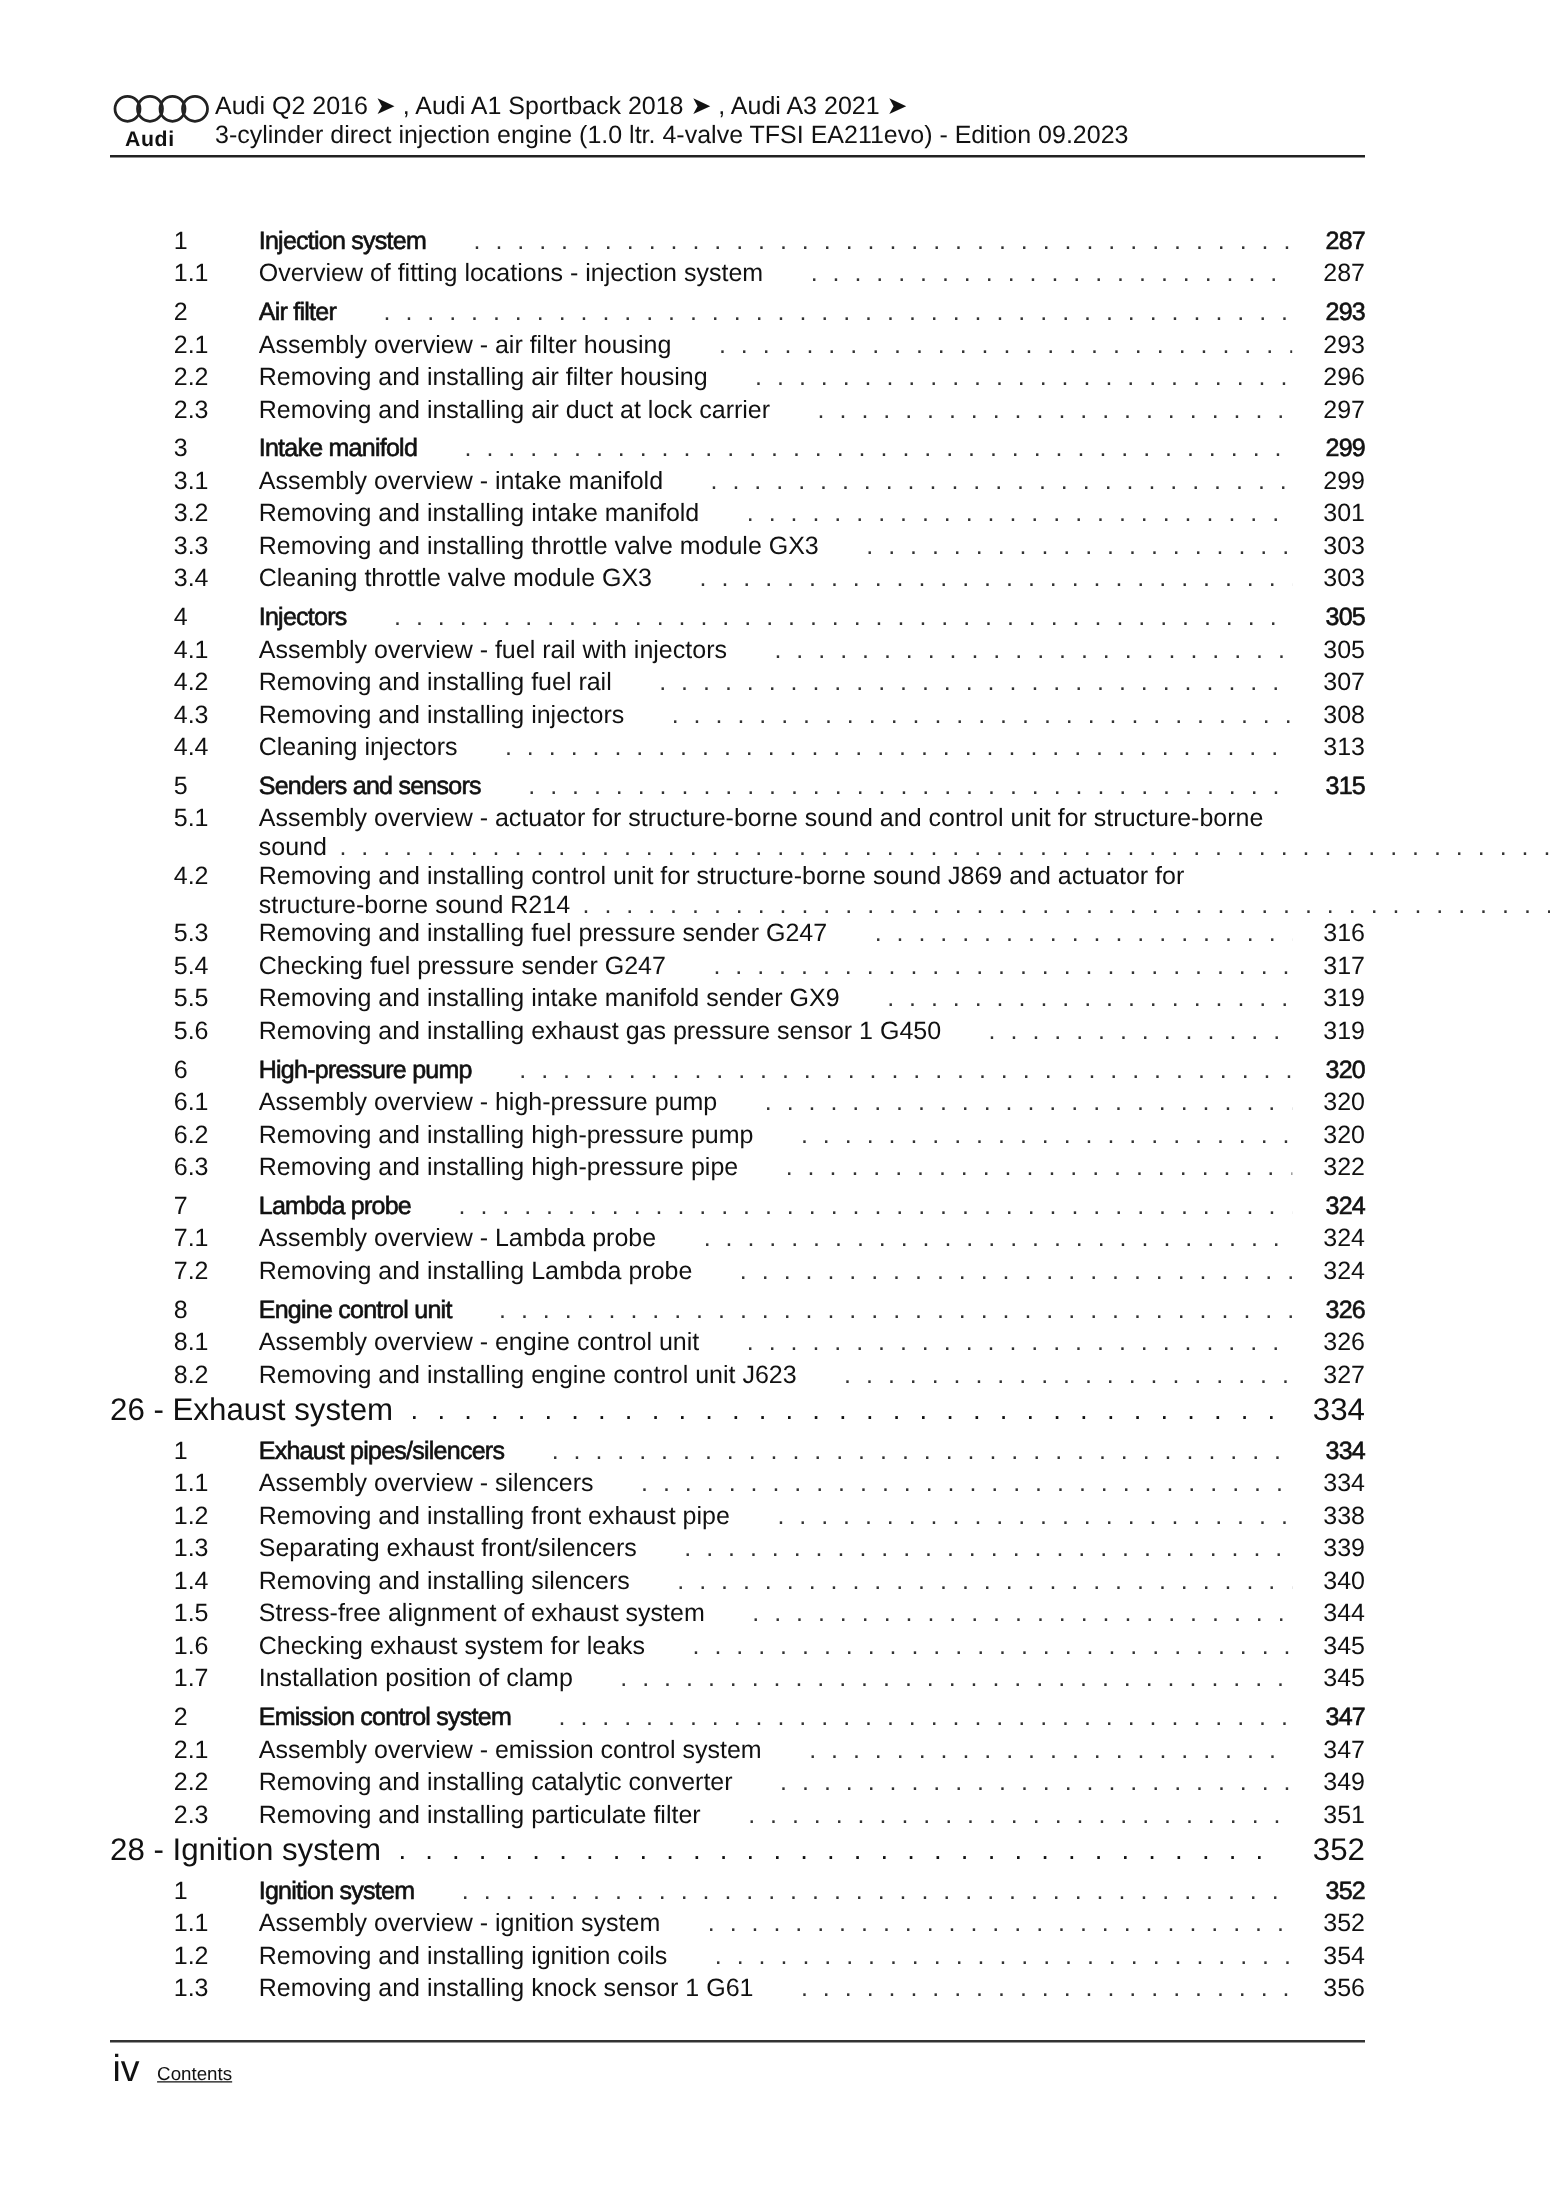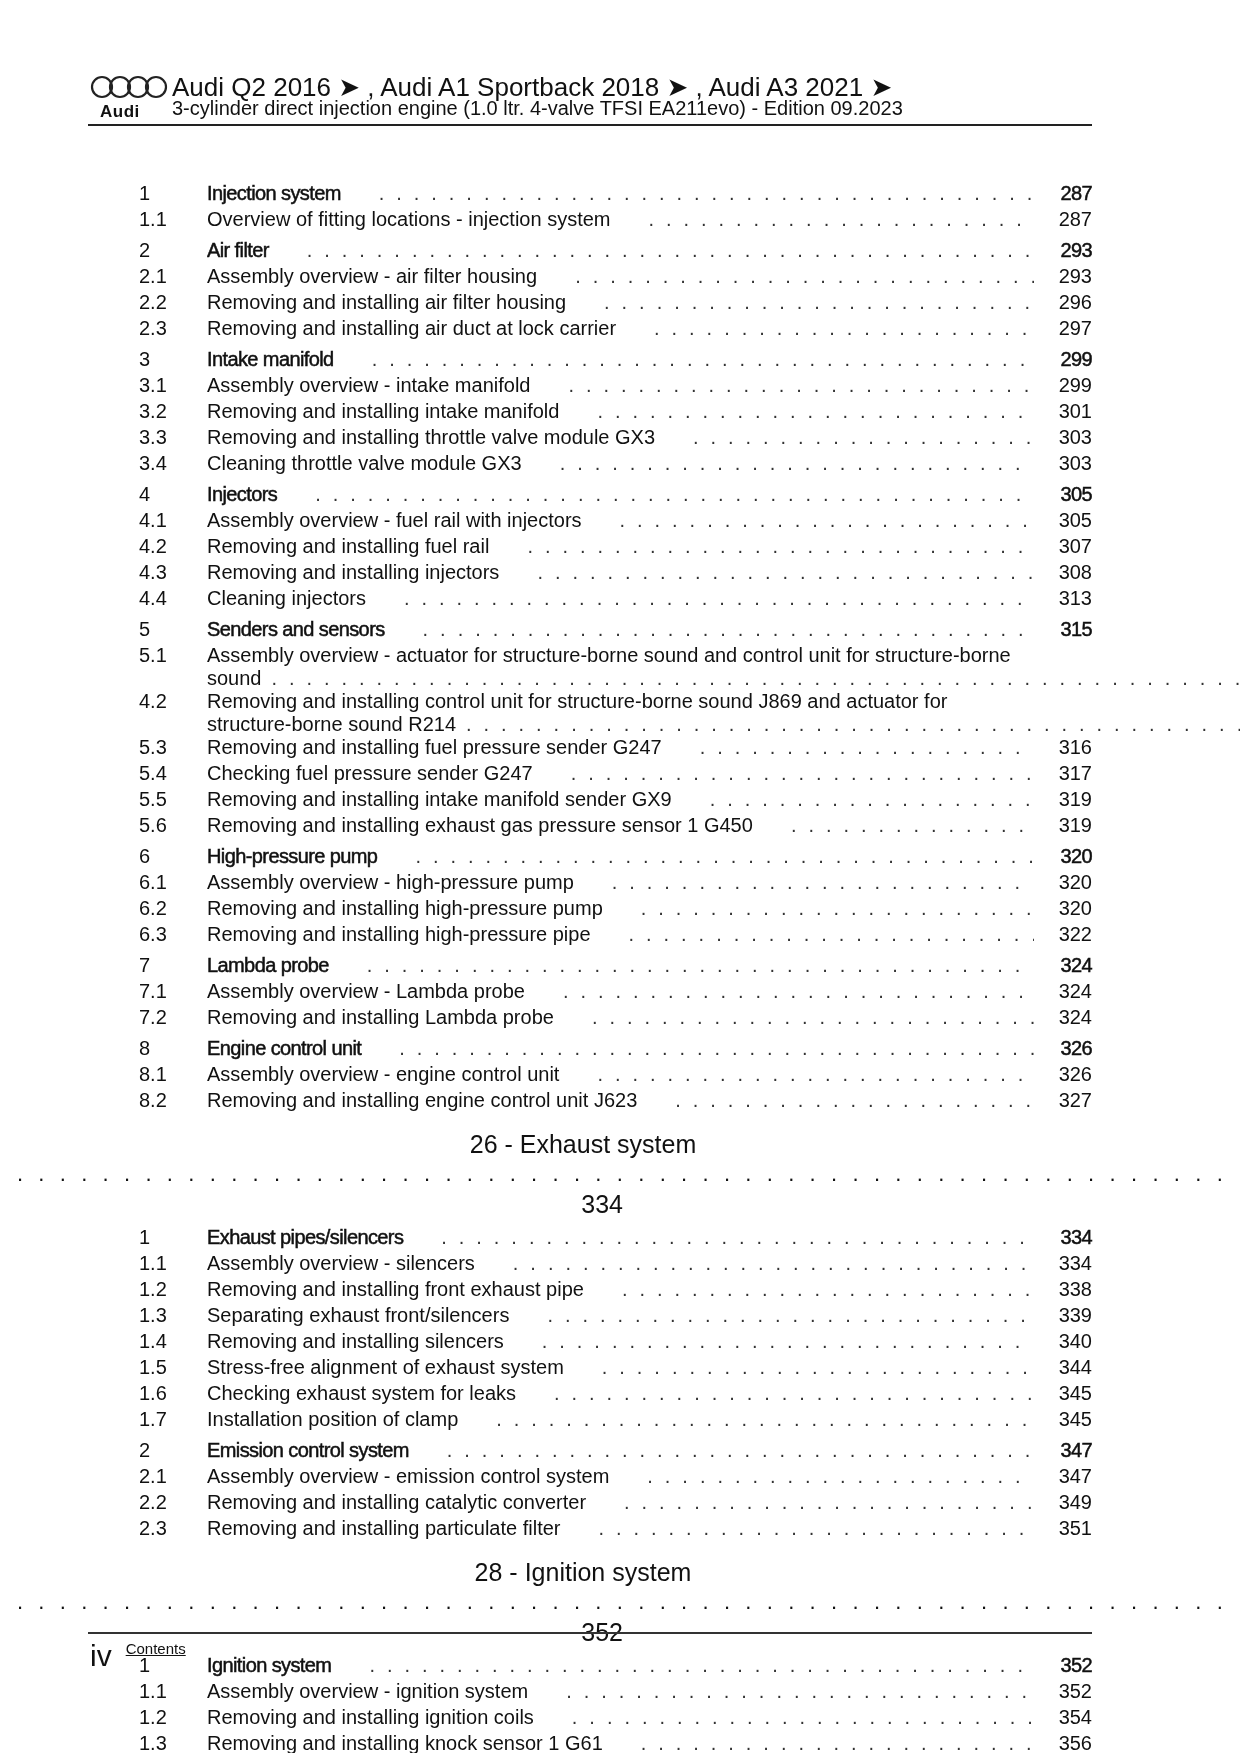--- a/index.html
+++ b/index.html
@@ -2,45 +2,45 @@
 <html><head>
 <meta charset="utf-8">
 <style>
   html, body { margin:0; padding:0; background:#ffffff; }
   body { width:1240px; height:1753px; position:relative; overflow:hidden;
          font-family:"Liberation Sans", sans-serif; color:#111; }
   .header { position:absolute; left:88px; top:70px; width:1004px; height:54px; border-bottom:2px solid #222; }
   .logo { position:absolute; left:2px; top:4px; width:80px; height:46px; }
   .rings { position:absolute; left:0; top:0; width:78px; height:26px; }
   .brand { position:absolute; left:10px; top:28px; font-weight:bold; font-size:17px; letter-spacing:0.5px; color:#111; }
-  .hline1 { position:absolute; left:84px; top:2px; font-size:26px; white-space:nowrap; }
+  .hline1 { position:absolute; left:84px; top:2px; font-size:20px; white-space:nowrap; }
   .hline2 { position:absolute; left:84px; top:27px; font-size:20px; white-space:nowrap; }
   .toc { position:absolute; left:88px; top:175px; width:1004px; }
   .row { position:relative; display:flex; align-items:flex-end; font-size:20px; line-height:26px; }
   .row .num { width:119px; padding-left:51px; box-sizing:border-box; flex:none; }
   .row .title { flex:1; display:flex; align-items:flex-end; overflow:hidden;gap:28px; }
   .row .t { white-space:nowrap; padding-right:10px; background:#fff; }
   .row .dots { flex:1; overflow:hidden; white-space:nowrap; letter-spacing:3.2px; color:#333; }
   .row .dots::before { content:". . . . . . . . . . . . . . . . . . . . . . . . . . . . . . . . . . . . . . . . . . . . . . . . . . . . . . . . . . . . . . . . . . . . . . . . . . . . . . . . . . . . . . . . . . . . . . . . . . . . . . . . . . . . . . . ."; }
   .row .pg { width:50px; text-align:right; flex:none; padding-left:8px; }
   .row.lvl1 .t, .row.lvl1 .num, .row.lvl1 .pg { letter-spacing:-0.6px; }
   .row.lvl1 { margin-top:5px; }
   .row.lvl1 .t { font-weight:normal; -webkit-text-stroke:0.5px #111; }
   .row.lvl1 .pg { -webkit-text-stroke:0.5px #111; }
   .row.wrap .tw { display:flex; flex-direction:column; flex:1; }
   .row.wrap .tl1 { white-space:nowrap; }
   .row.wrap .tl2 { display:flex; align-items:flex-end; line-height:20px; }
   .row.wrap .num { align-self:flex-start; }
-  .chapter { display:flex; align-items:center; font-size:25px; line-height:30px; margin-top:16px; margin-bottom:4px;flex-direction:column; }
+  .chapter { display:flex; align-items:flex-start; font-size:25px; line-height:30px; margin-bottom:4px; }
   .chapter .ct { white-space:nowrap; padding-right:14px; }
   .chapter .dots { flex:1; overflow:hidden; white-space:nowrap; letter-spacing:4.6px; font-size:22px; }
   .chapter .dots::before { content:". . . . . . . . . . . . . . . . . . . . . . . . . . . . . . . . . . . . . . . . . . . . . . . . . . . . . . . . . . . . . . . . . . . . . . . . . . . . . . . ."; }
   .chapter .pg { width:60px; text-align:right; padding-left:6px; }
   .footer-rule { position:absolute; left:88px; top:1632px; width:1004px; border-top:2px solid #333; }
-  .footer { position:absolute; left:90px; top:1640px; display:flex; align-items:flex-start; }
+  .footer { position:absolute; left:90px; top:1640px; display:flex; align-items:flex-end; }
   .footer .pn { font-size:30px; line-height:32px; }
   .footer .lbl { font-size:15px; margin-left:14px; padding-bottom:4px;text-decoration:underline; }
 </style>
 </head>
 <body>
 
 <div class="header">
   <div class="logo">
     <svg class="rings" viewBox="0 0 78 26">
       <g fill="none" stroke="#222" stroke-width="2.2">

